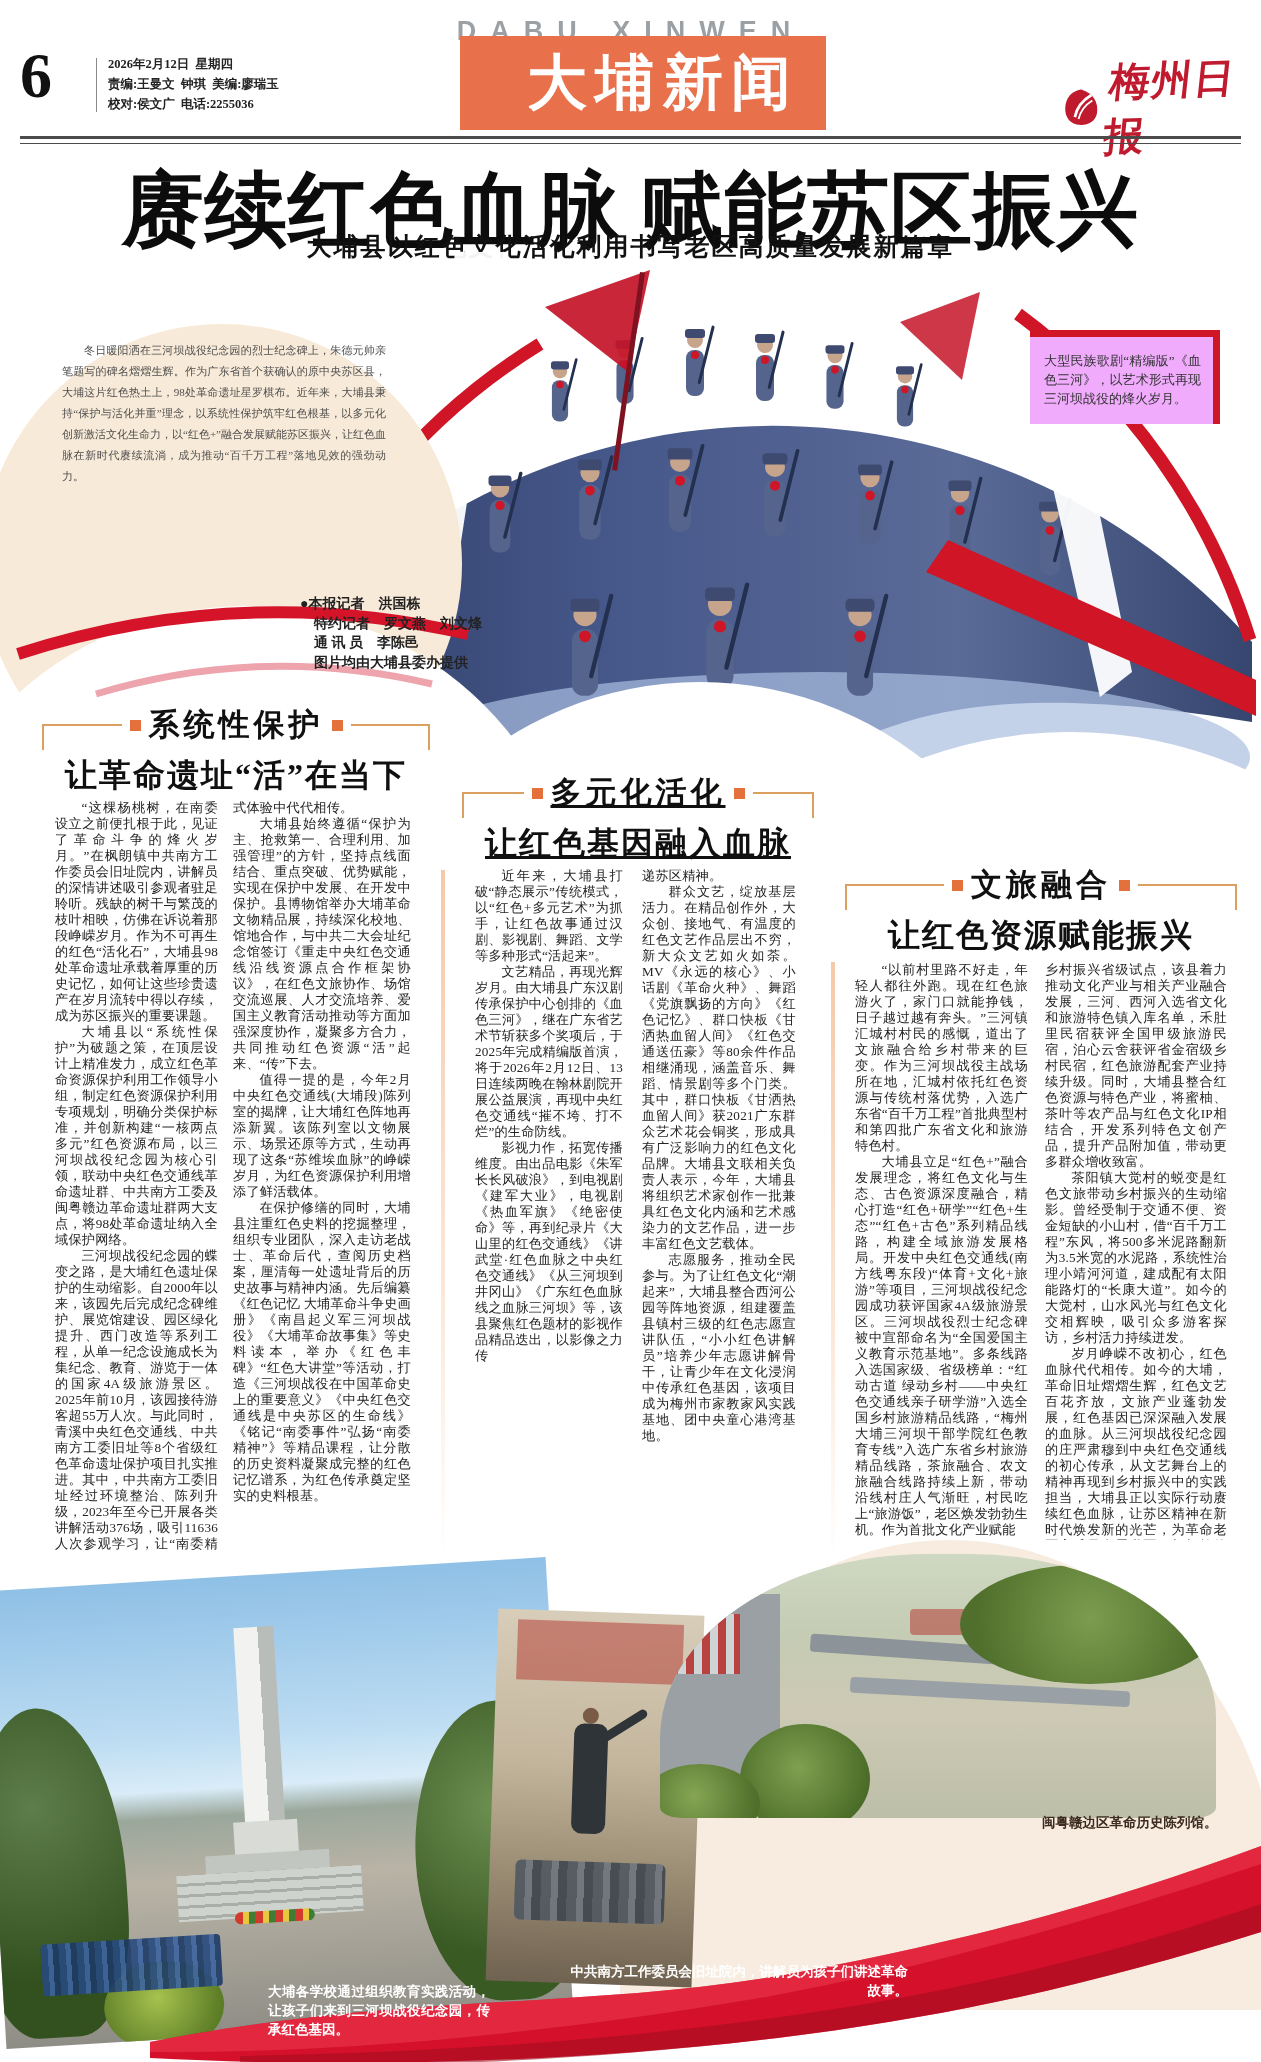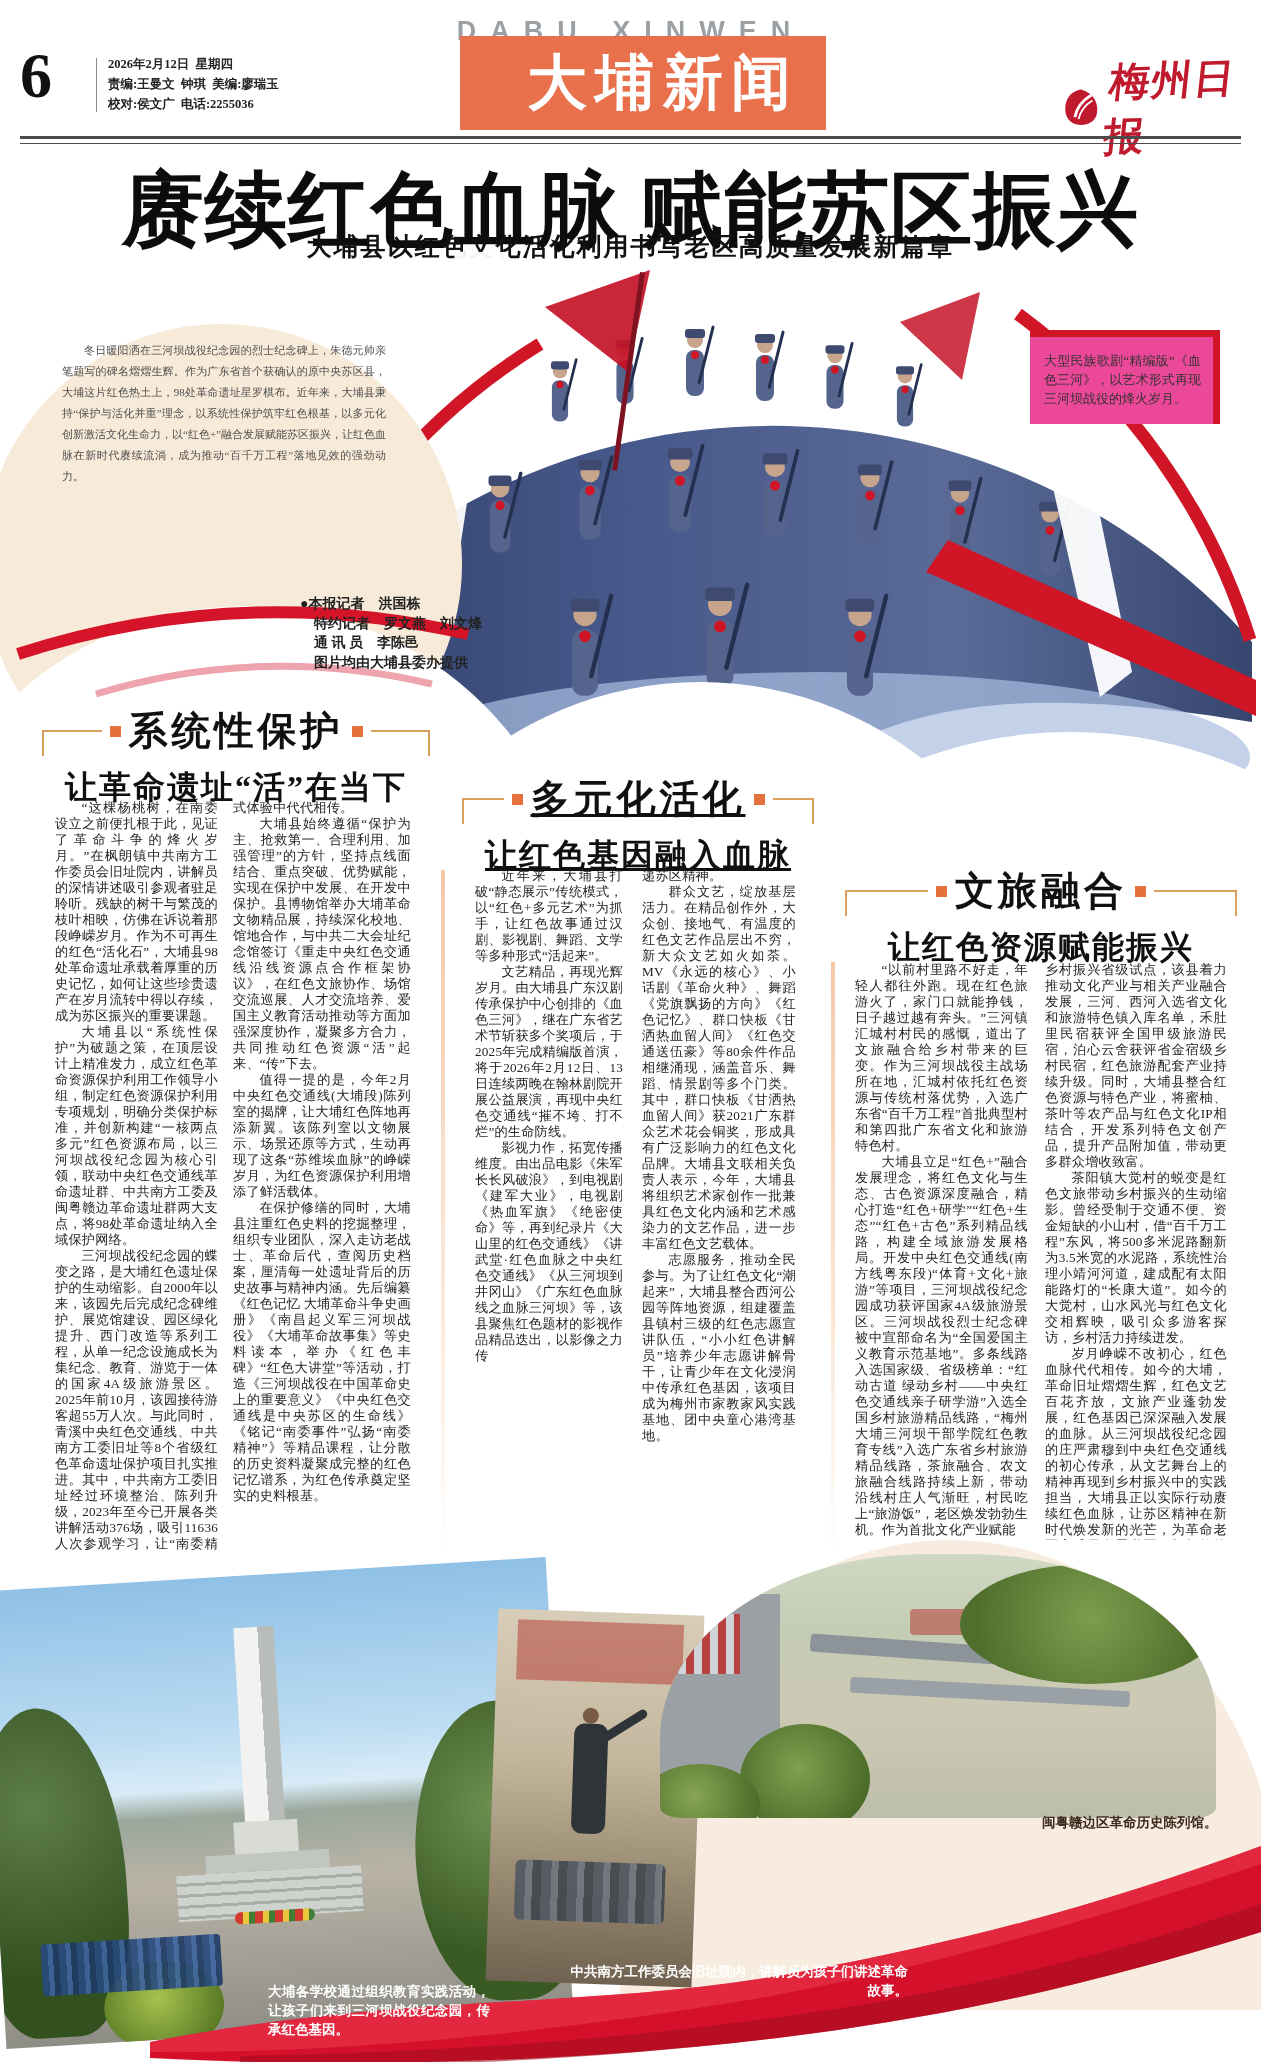--- a/index.html
+++ b/index.html
@@ -20,31 +20,31 @@
   .rule-thick{left:20px;top:136px;width:1221px;height:3px;background:#4b4b4b;}
   .rule-thin{left:20px;top:143px;width:1221px;height:1px;background:#4b4b4b;}
   
   .headline{top:146px;left:0;right:0;text-align:center;font-size:82px;font-weight:900;color:#0c0c0c;
             letter-spacing:1px;line-height:1;margin-top:24px;}
   .subhead{top:230px;left:0;right:0;text-align:center;font-size:25px;font-weight:700;color:#111;letter-spacing:2px;}
   
   .lead{left:62px;top:340px;width:324px;font-size:11px;line-height:21px;color:#4e4e4e;
         text-align:justify;text-indent:2em;z-index:3;}
   .credits{left:300px;top:594px;font-size:14px;line-height:19.5px;font-weight:700;color:#222;z-index:3;white-space:pre;}
-  .capbox{left:1030px;top:330px;width:190px;background:#ec4899;border-top:7px solid #cf1526;
+  .capbox{left:1030px;top:330px;width:190px;background:#f0abfc;border-top:7px solid #cf1526;
           border-right:7px solid #cf1526;padding:14px 12px 16px 14px;box-sizing:border-box;
           font-size:13px;line-height:19px;text-align:justify;color:#333;z-index:3;}
   
   .hd{z-index:3;text-align:center;color:#101010;}
   .t1row{display:flex;align-items:center;gap:8px;}
   .t1row .hline{flex:1;height:2px;background:#dba05f;position:relative;}
   .t1row .hline.l:before{content:"";position:absolute;left:0;top:0;width:2px;height:26px;background:#dba05f;}
   .t1row .hline.r:after{content:"";position:absolute;right:0;top:0;width:2px;height:26px;background:#dba05f;}
   .t1row .sq{width:11px;height:11px;background:#e4703c;flex:0 0 auto;}
-  .t1row .t1{font-size:39px;font-weight:900;letter-spacing:4px;white-space:nowrap;}
+  .t1row .t1{font-size:31px;font-weight:900;letter-spacing:4px;white-space:nowrap;}
   .hd .t2{font-size:32px;font-weight:900;letter-spacing:2px;margin-top:8px;white-space:nowrap;}
   
   .col{z-index:3;font-size:13.2px;line-height:16px;color:#242424;overflow:hidden;letter-spacing:.2px;}
   .col p{margin:0;text-indent:2em;text-align:justify;}
   .col.cont p:first-child{text-indent:0;}
   .vdiv{width:4px;background:linear-gradient(180deg,#f5c9a8,#fbe7d7 60%,rgba(255,255,255,0));z-index:2;}
   
   .photo{z-index:4;overflow:hidden;}
   .cap-on-red{z-index:7;color:#fff;font-weight:700;font-size:13.5px;line-height:19px;text-align:justify;}
   .cap-plain{z-index:7;color:#3c2b1f;font-weight:700;font-size:13.5px;}

